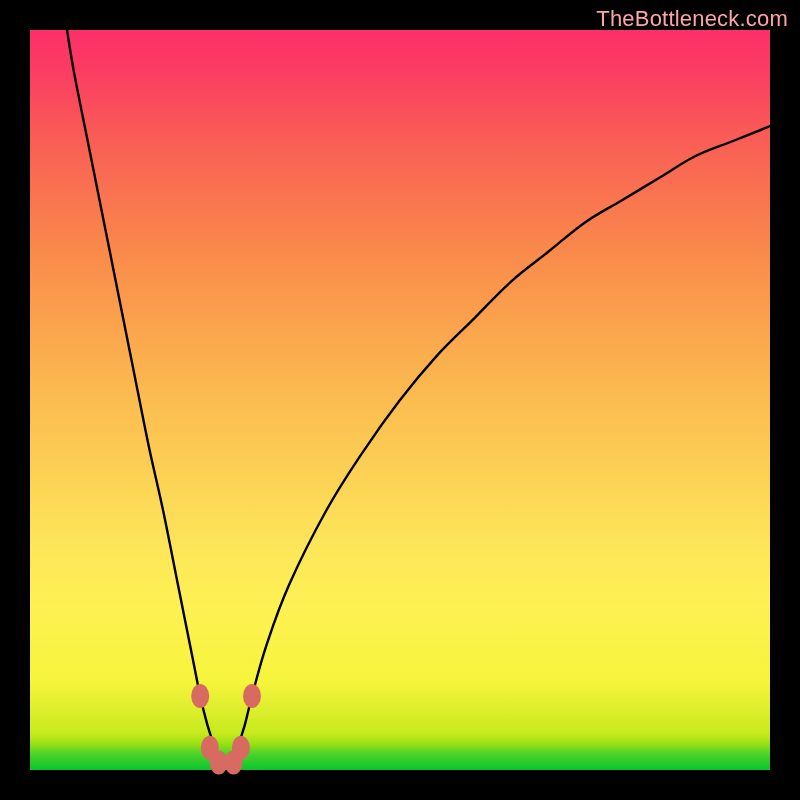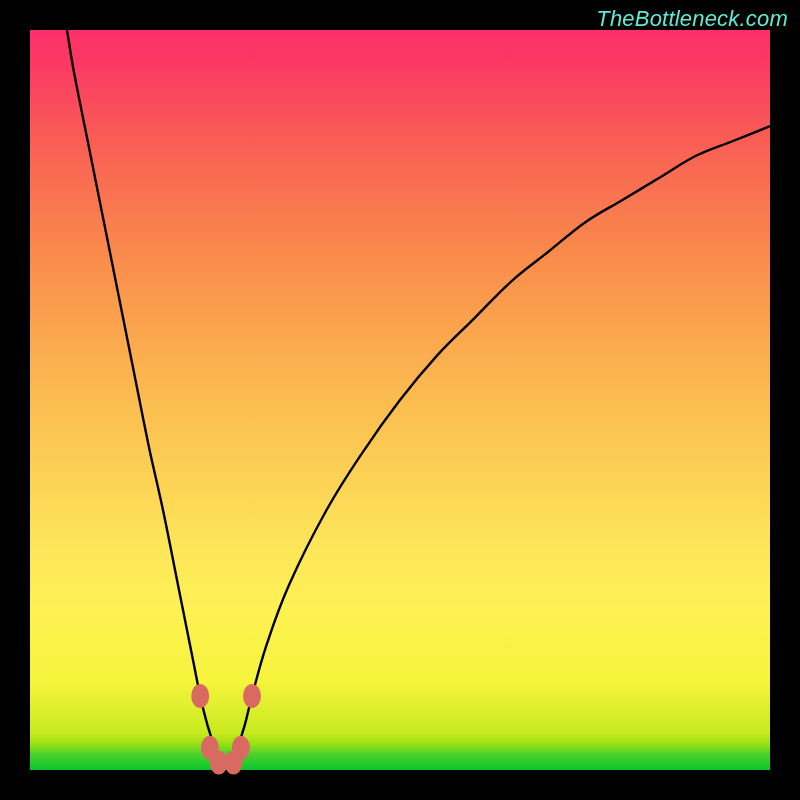--- a/index.html
+++ b/index.html
@@ -38,25 +38,24 @@
       #fa8a4b 70%,
       #f95e55 85%,
       #fb3b63 95%,
       #fc2f6a 100%
     );
   }
   .watermark {
     position: absolute;
     top: 6px;
     right: 12px;
-    color: #5eead4;
+    color: #fca5a5;
     font-size: 22px;
     letter-spacing: 0.2px;
     user-select: none;
-    font-style: italic;
   }
   svg.curve {
     position: absolute;
     left: 0;
     top: 0;
     width: 740px;
     height: 740px;
     overflow: visible;
   }
 </style>

